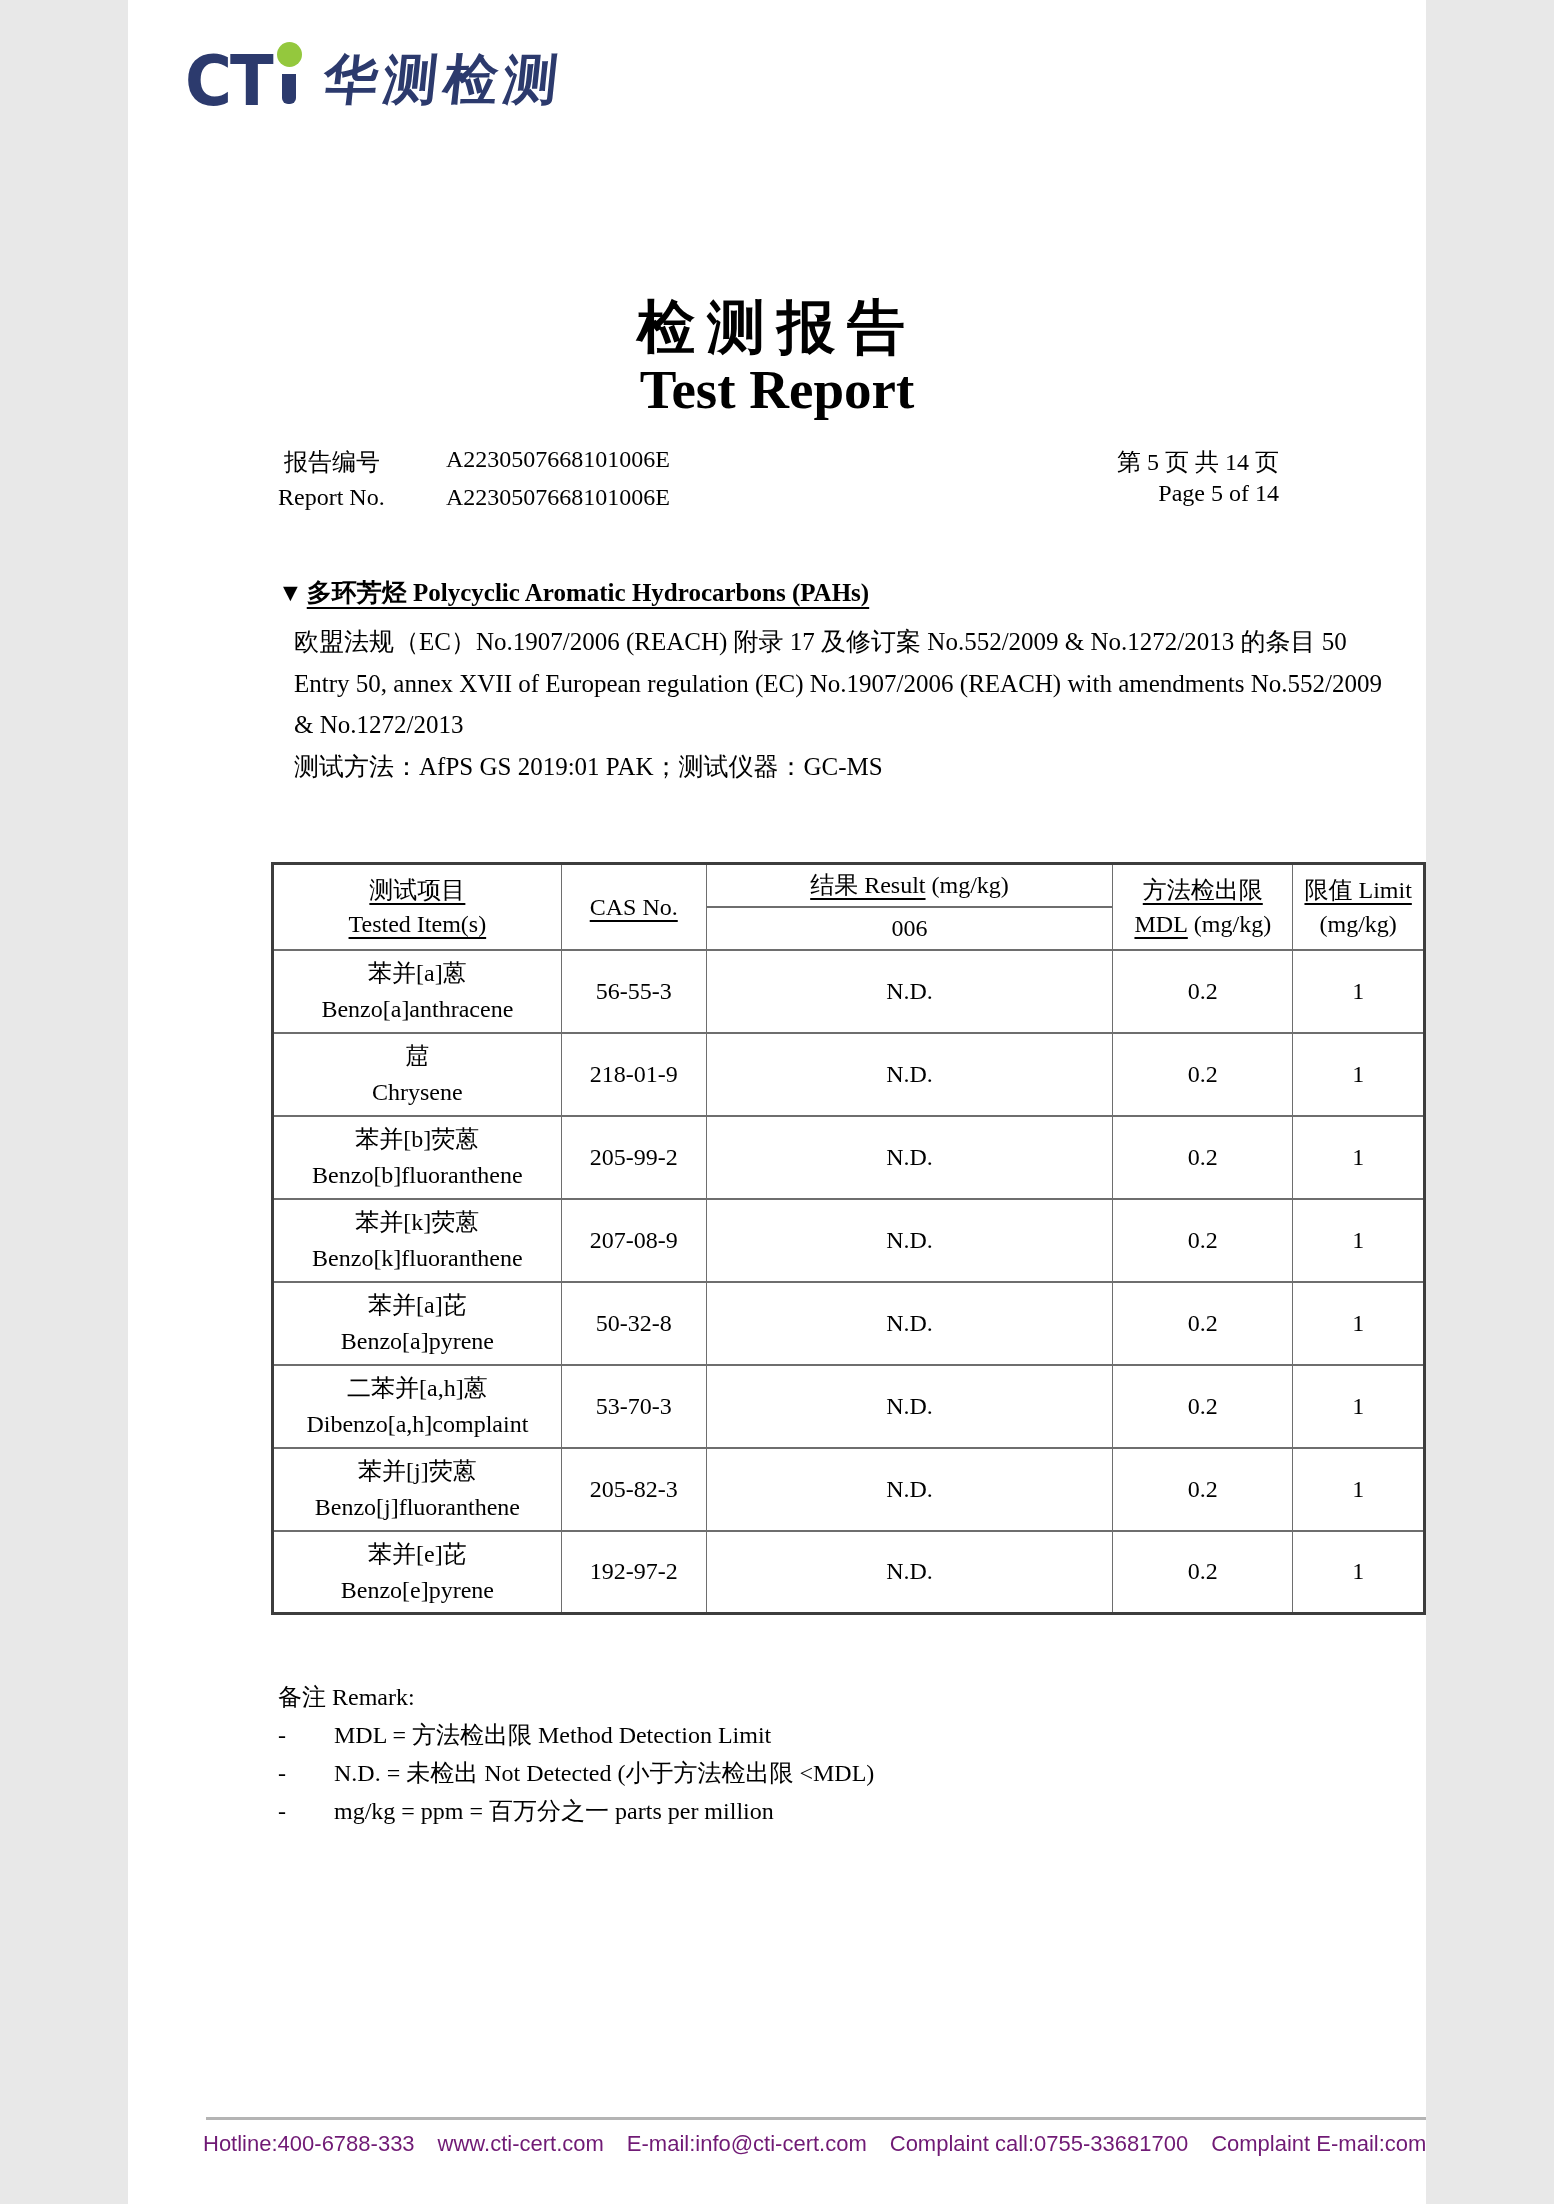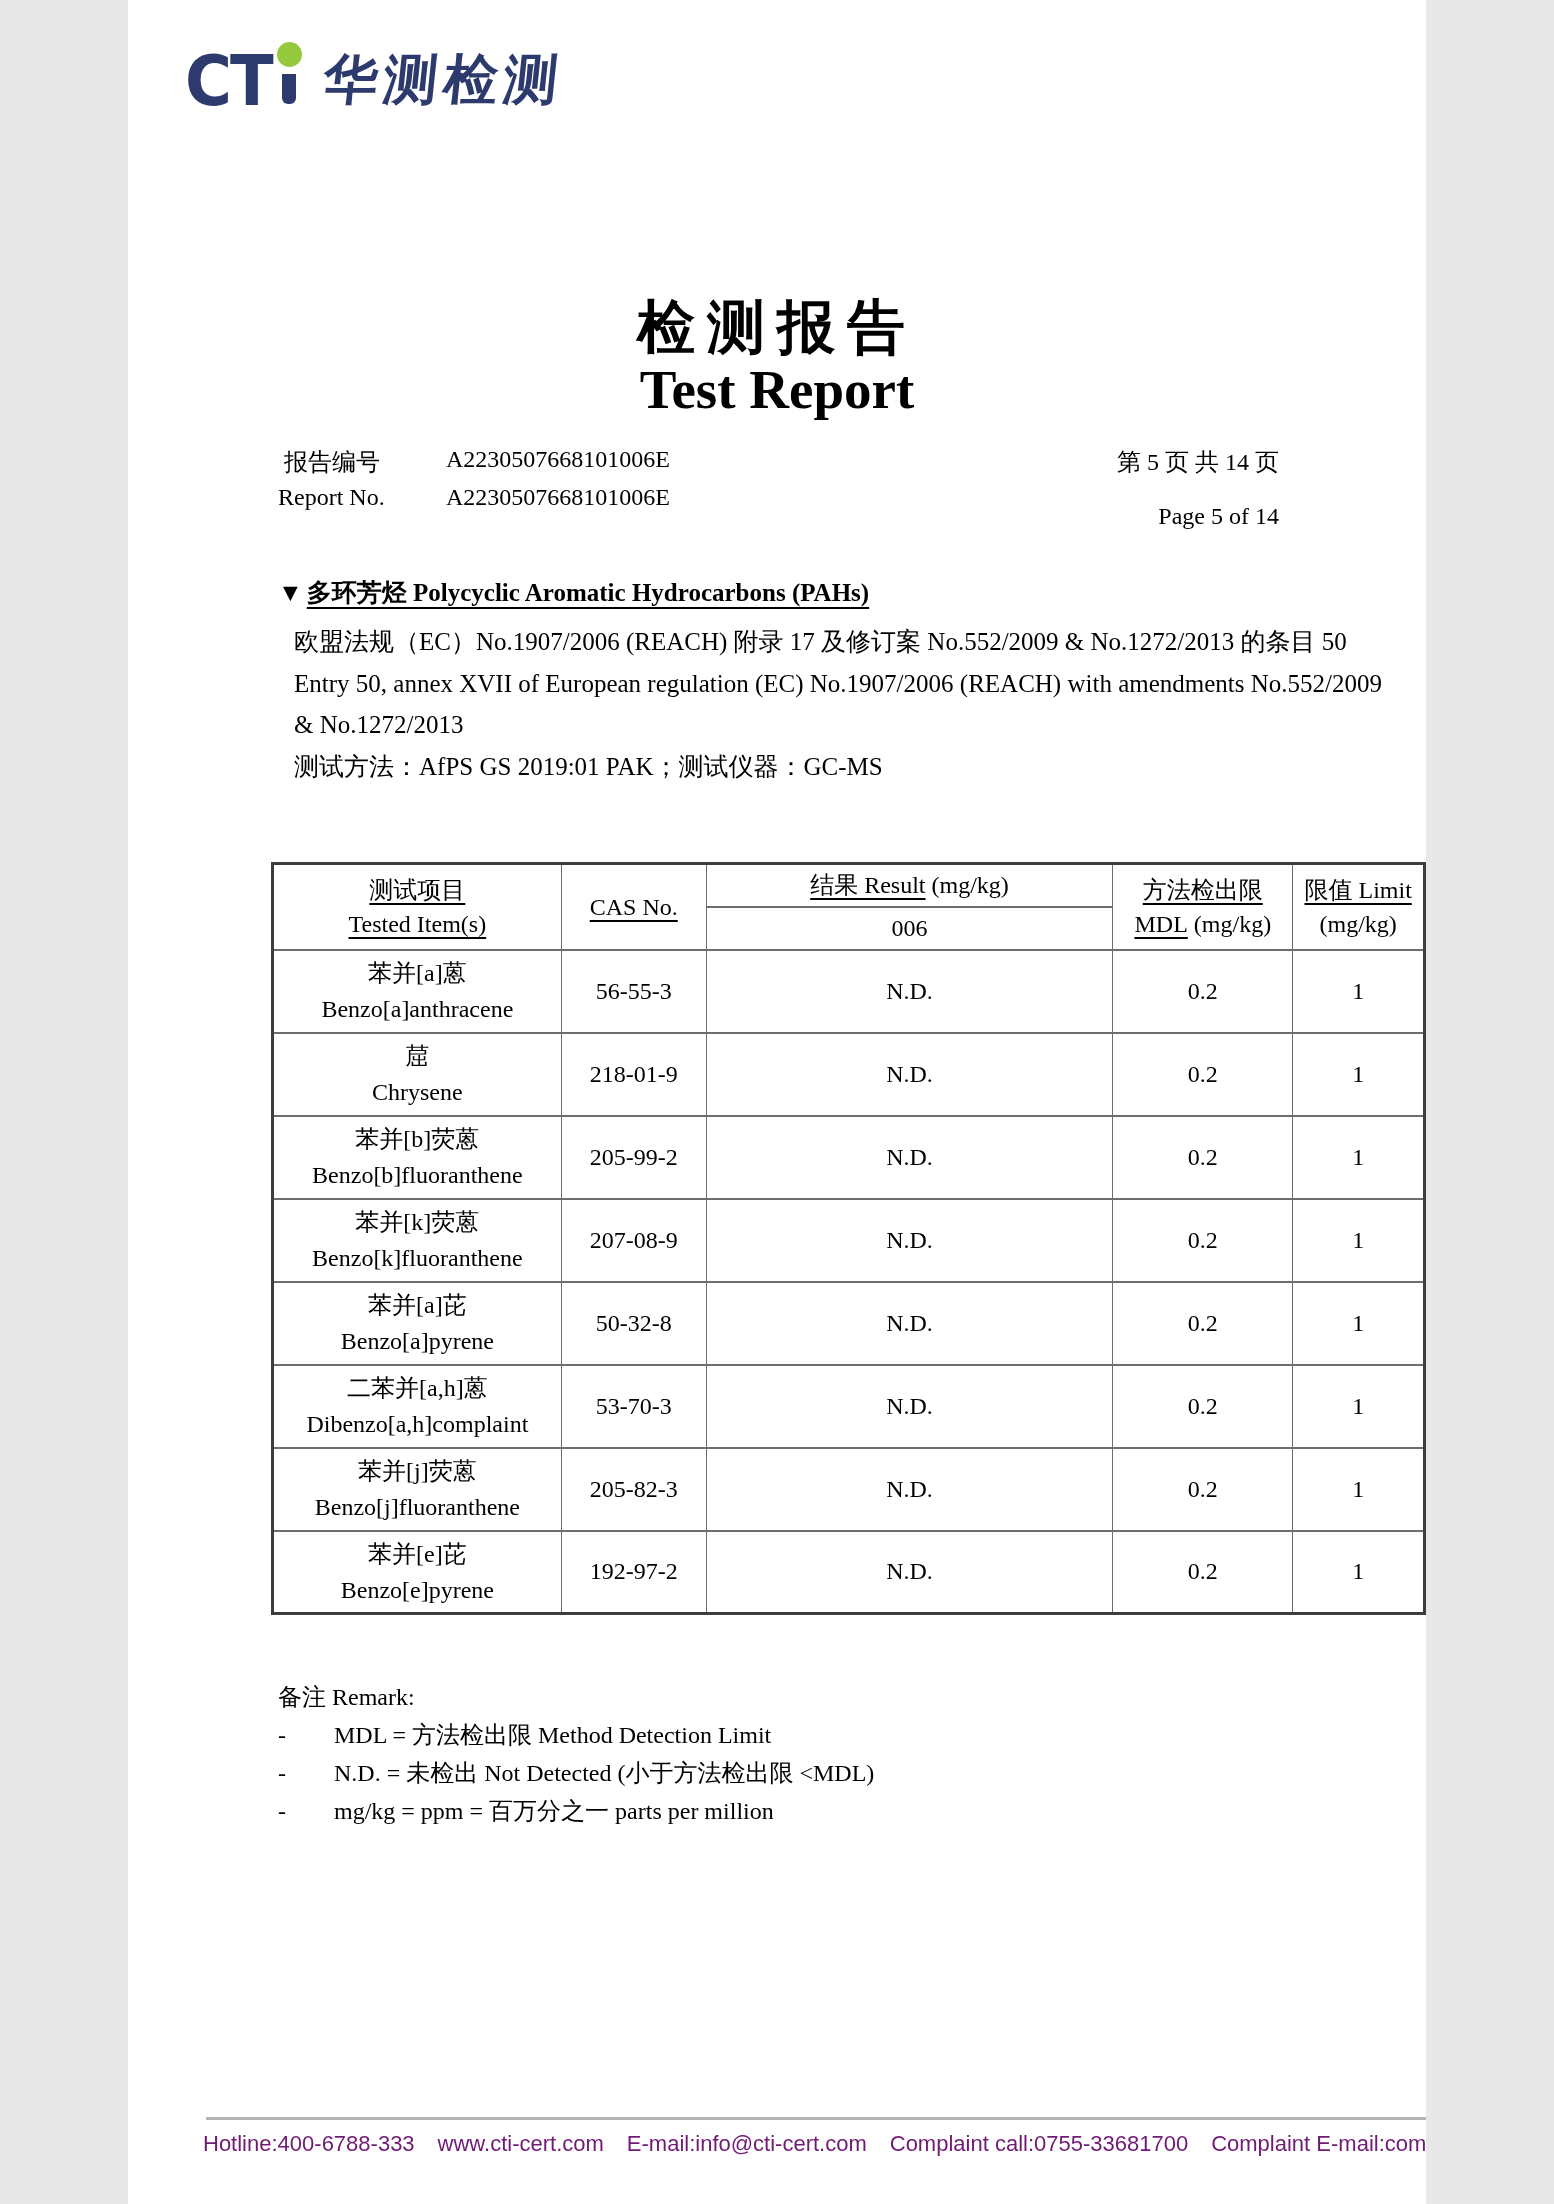--- a/index.html
+++ b/index.html
@@ -24,21 +24,21 @@
   .title-cn{position:absolute;left:0;top:266px;width:100%;text-align:center;font-size:58px;font-weight:bold;letter-spacing:12px;margin-top:23px;}
   .title-en{position:absolute;left:0;top:358px;width:100%;text-align:center;font-size:55px;font-weight:bold;}
   
   .rinfo{position:absolute;left:0;top:0;width:100%;font-size:24px;}
   .rinfo span{position:absolute;white-space:nowrap;}
   .ri-l1{left:156px;top:446px;}
   .ri-v1{left:318px;top:446px;}
   .ri-r1{right:147px;top:446px;}
   .ri-l2{left:150px;top:484px;}
   .ri-v2{left:318px;top:484px;}
-  .ri-r2{right:147px;top:503px;}
+  .ri-r2{right:147px;top:480px;}
   
   .section{position:absolute;left:150px;top:576px;width:1290px;font-size:25px;}
   .sec-head{font-weight:bold;white-space:nowrap;}
   .sec-marker{display:inline-block;margin-right:4px;}
   .sec-head .u{text-decoration:underline;text-underline-offset:6px;text-decoration-thickness:2px;}
   .sec-body{margin-left:16px;margin-top:12px;line-height:41.5px;}
   .sec-body div{white-space:nowrap;}
   
   .rtable{position:absolute;left:143px;top:862px;border-collapse:collapse;table-layout:fixed;font-size:24px;}
   .rtable td,.rtable th{border:1px solid #6e6e6e;border-top-width:2px;border-bottom-width:2px;padding:0;font-weight:normal;vertical-align:middle;text-align:center;background:#fff;}

